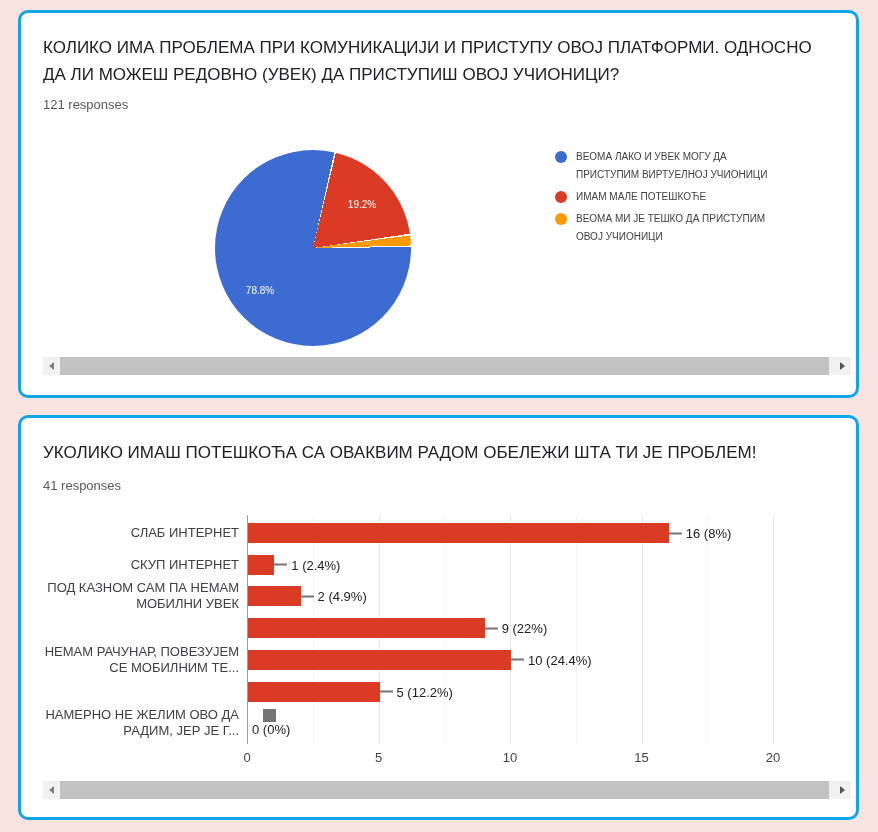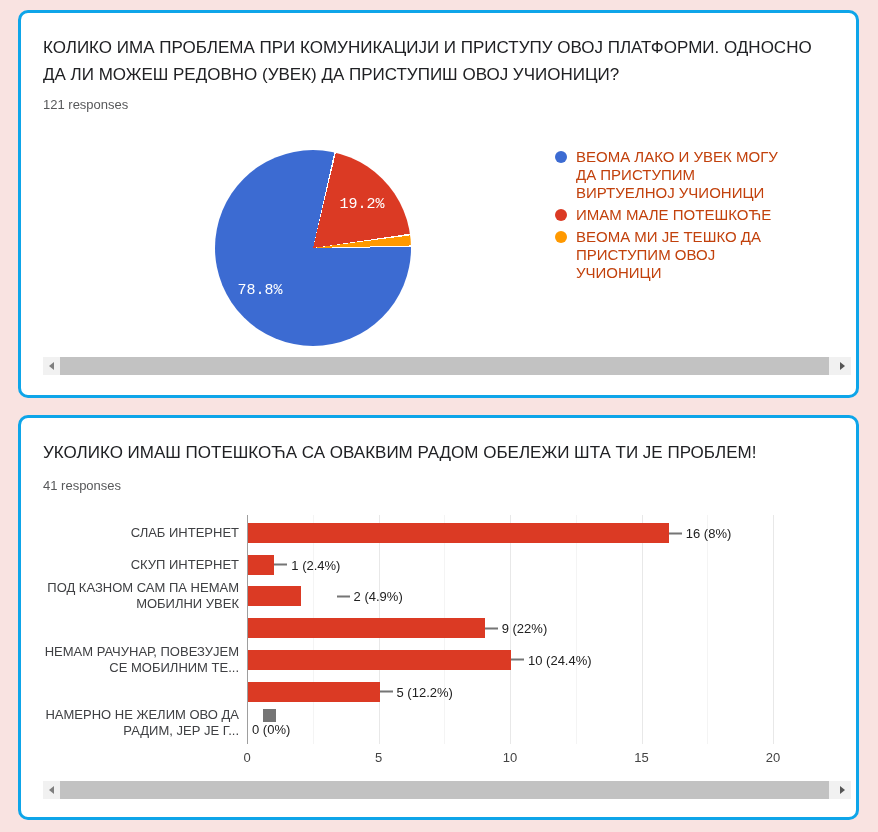--- a/index.html
+++ b/index.html
@@ -17,27 +17,27 @@
   .q-title{
     position:absolute;left:22px;top:21px;width:775px;
     font-size:17px;line-height:27px;font-weight:400;color:#202124;margin:0;
   }
   .responses{position:absolute;left:22px;font-size:13px;color:#57585a;}
   #card1 .responses{top:84px;}
   #card2 .responses{top:60px;}
 
   
   .pie{position:absolute;left:194px;top:137px;width:196px;height:196px;border-radius:50%;}
-  .pie-label{position:absolute;transform:translate(-50%,-50%);color:#ffffff;font-size:15px;font-family:Liberation Mono, monospace;}
+  .pie-label{position:absolute;transform:translate(-50%,-50%);color:#ffffff;font-size:10px;}
   .pl1{left:239px;top:277px;}
   .pl2{left:341px;top:191px;}
   .legend{position:absolute;left:534px;top:135px;width:240px;list-style:none;margin:0;padding:0;}
   .legend li{display:flex;margin-bottom:4px;}
   .legend .dot{flex:0 0 12px;width:12px;height:12px;border-radius:50%;margin:3px 9px 0 0;}
-  .legend .ltxt{font-size:15px;line-height:18px;color:#c2410c;width:214px;}
+  .legend .ltxt{font-size:10px;line-height:18px;color:#404040;width:214px;}
 
   
   .gridline{position:absolute;top:97px;height:229px;width:1px;}
   .tick-label{position:absolute;top:332px;transform:translateX(-50%);font-size:13px;color:#444444;}
   .cat-label{position:absolute;left:12px;width:206px;transform:translateY(-50%);
     text-align:right;font-size:13px;line-height:16px;color:#3f4043;}
   .bar{position:absolute;height:20px;transform:translateY(-50%);}
   .val-group{position:absolute;transform:translateY(-50%);display:flex;align-items:center;}
   .connector{width:13px;height:2px;background:#757575;flex:0 0 13px;}
   .val-text{font-size:13px;color:#212121;margin-left:4px;white-space:nowrap;}
@@ -116,21 +116,21 @@
         <span class="val-text">16 (8%)</span>
       </div>
       <div class="cat-label" style="top: 146.7px;">СКУП ИНТЕРНЕТ</div>
       <div class="bar" style="left: 227px; top: 146.7px; width: 26.3px; background: rgb(219, 58, 36);"></div>
       <div class="val-group" style="left: 253.3px; top: 146.7px;">
         <div class="connector"></div>
         <span class="val-text">1 (2.4%)</span>
       </div>
       <div class="cat-label" style="top: 178.4px;">ПОД КАЗНОМ САМ ПА НЕМАМ МОБИЛНИ УВЕК</div>
       <div class="bar" style="left: 227px; top: 178.4px; width: 52.6px; background: rgb(219, 58, 36);"></div>
-      <div class="val-group" style="left: 279.6px; top: 178.4px; padding-left: 36px;">
+      <div class="val-group" style="left: 279.6px; top: 178.4px;">
         <div class="connector"></div>
         <span class="val-text">2 (4.9%)</span>
       </div>
       <div class="bar" style="left: 227px; top: 210.1px; width: 236.7px; background: rgb(219, 58, 36);"></div>
       <div class="val-group" style="left: 463.7px; top: 210.1px;">
         <div class="connector"></div>
         <span class="val-text">9 (22%)</span>
       </div>
       <div class="cat-label" style="top: 241.8px;">НЕМАМ РАЧУНАР, ПОВЕЗУЈЕМ СЕ МОБИЛНИМ ТЕ...</div>
       <div class="bar" style="left: 227px; top: 241.8px; width: 263px; background: rgb(219, 58, 36);"></div>

